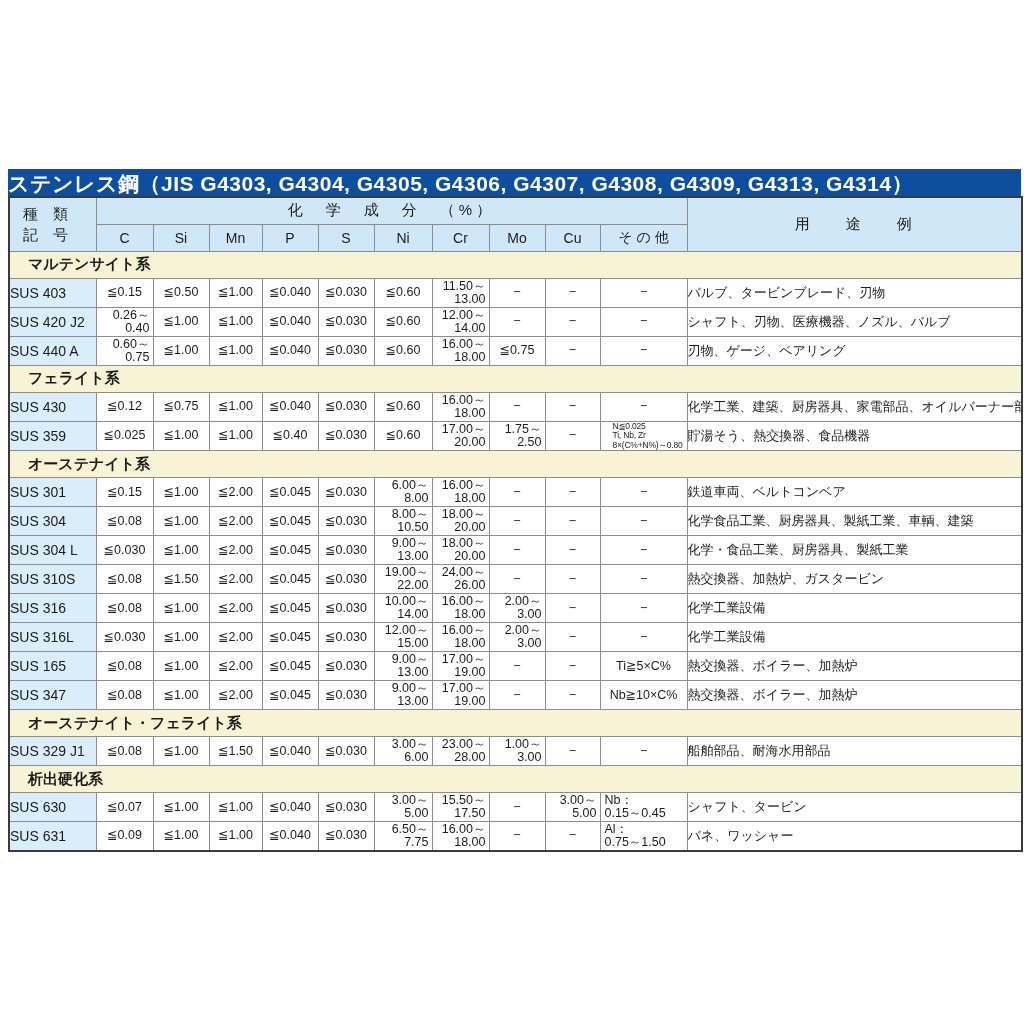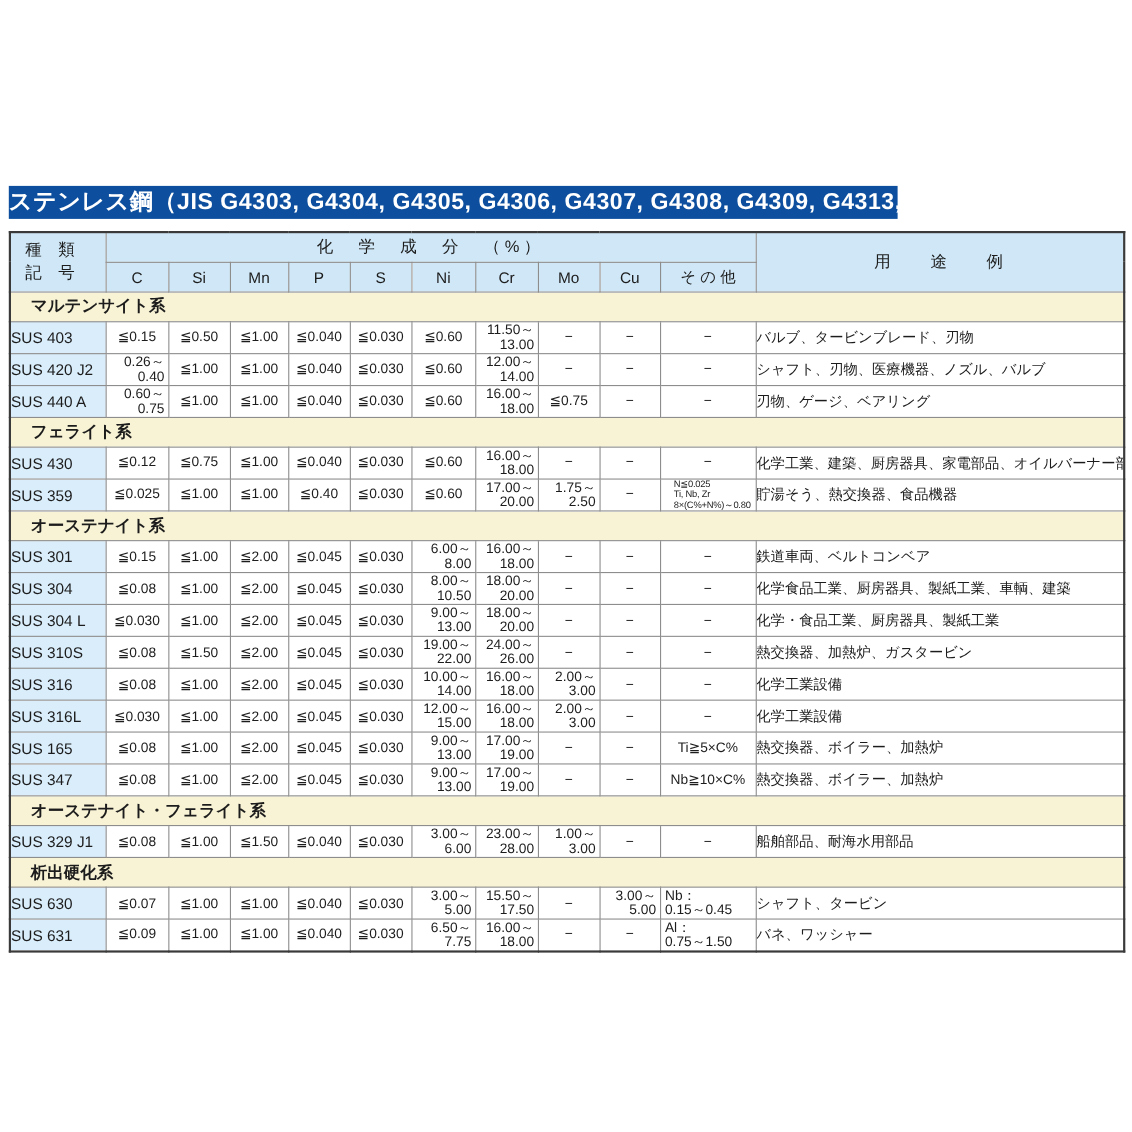--- a/index.html
+++ b/index.html
@@ -4,28 +4,28 @@
 <style>
   html,body{margin:0;padding:0;}
   body{
     width:1029px;height:1029px;background:#ffffff;
     font-family:"Liberation Sans","DejaVu Sans",sans-serif;
     -webkit-font-smoothing:antialiased;
   }
   .page{position:relative;width:1029px;height:1029px;overflow:hidden;}
 
   .title-bar{
-    position:absolute;left:8px;top:169px;width:808px;height:30px;
+    position:absolute;left:8px;top:169px;width:1013px;height:30px;
     background:var(--title-bg,#0d4f9e);
     color:#ffffff;font-weight:bold;font-size:21px;line-height:30px;
     text-align:left;letter-spacing:0.5px;white-space:nowrap;
   }
 
   table.steel-table{
-    position:absolute;left:8px;top:210px;width:1013px;
+    position:absolute;left:8px;top:196px;width:1013px;
     border-collapse:collapse;table-layout:fixed;
     border:2px solid #3a3a3a;
   }
   table.steel-table th,table.steel-table td{
     border:1px solid var(--border-c,#8d8d8d);
     padding:0;overflow:hidden;color:#1c1c1c;font-weight:normal;
     vertical-align:middle;
   }
   thead th{background:var(--header-bg,#cfe7f6);font-size:14px;text-align:center;}
   tr.h1,tr.h2{height:27px;}

